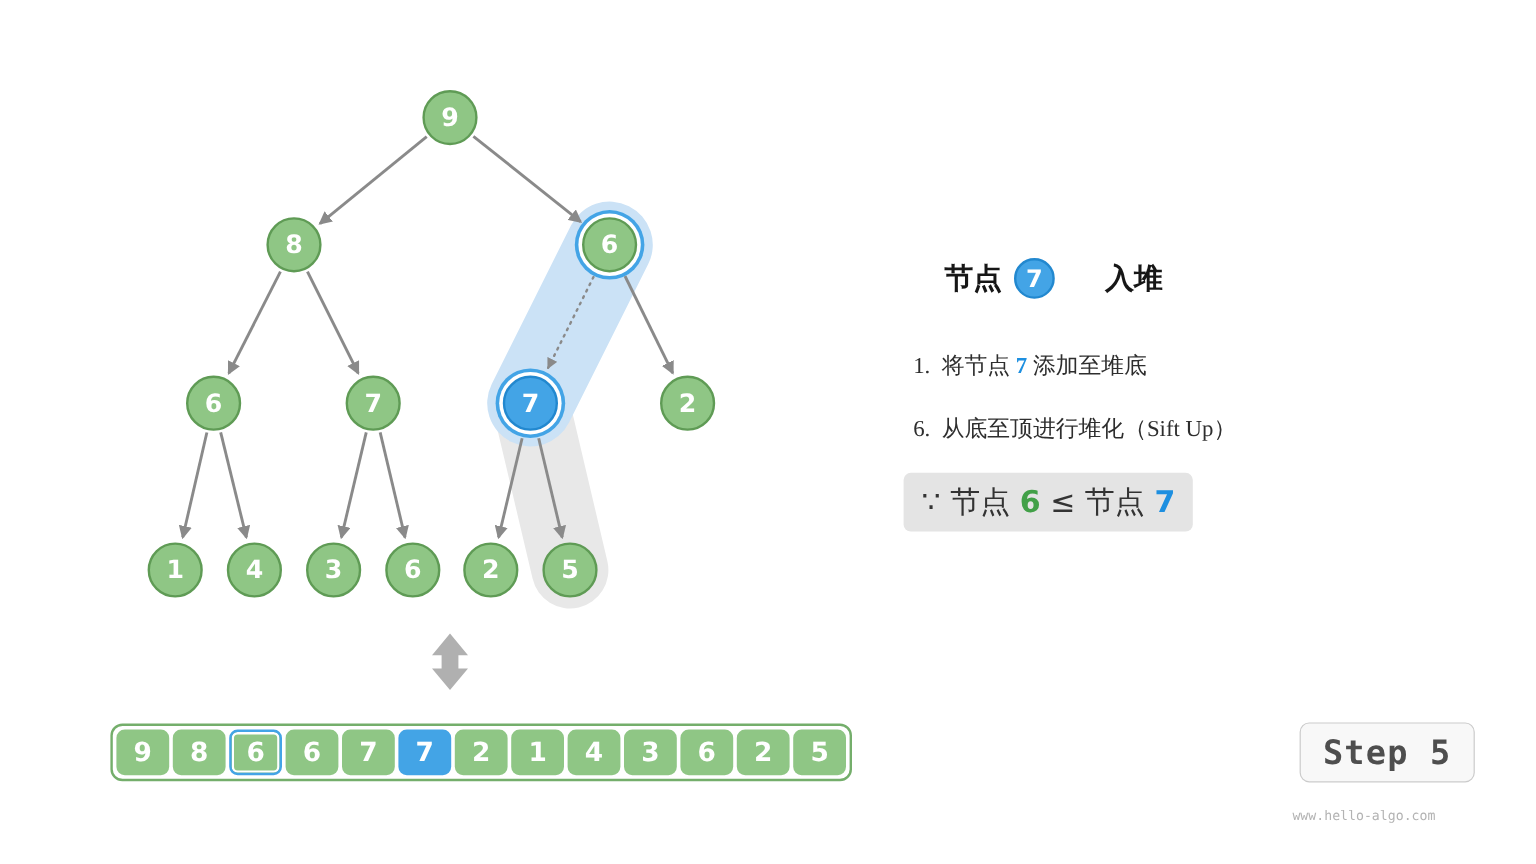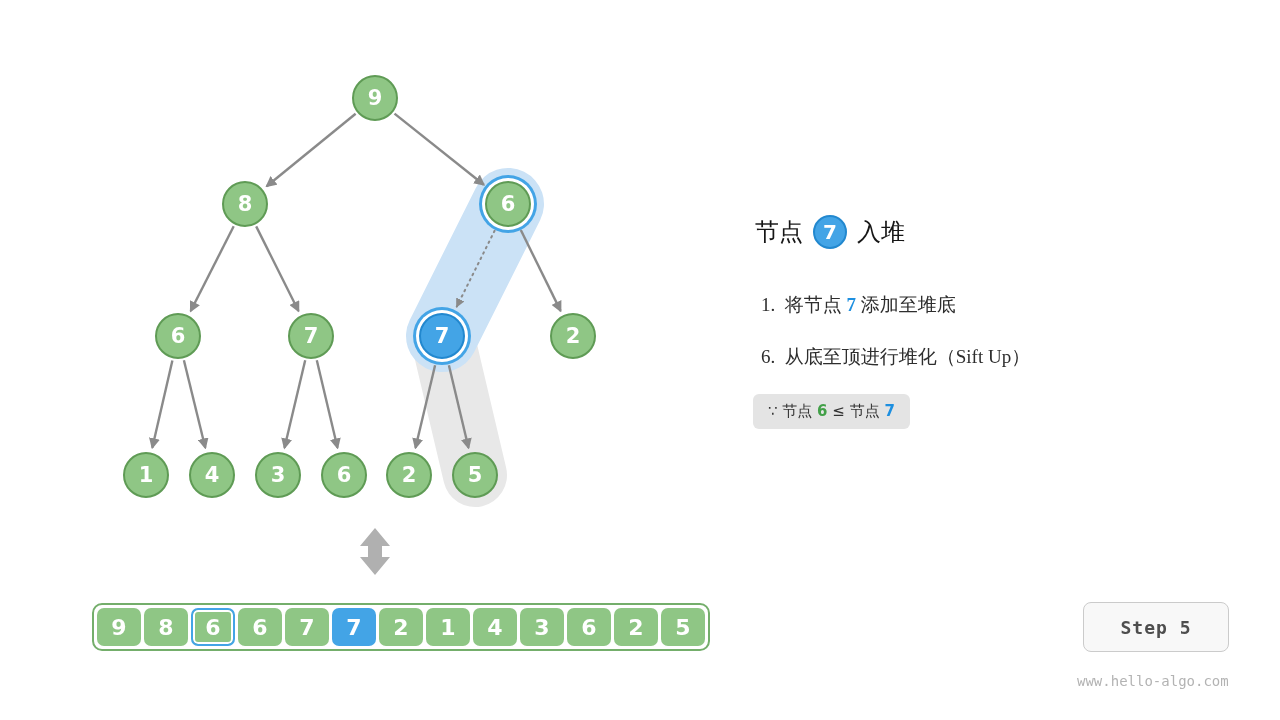--- a/index.html
+++ b/index.html
@@ -54,52 +54,52 @@
   .cell.state-green-ring {
     background:var(--node-green-fill,#8FC685);
     border:2.5px solid var(--highlight-ring,#43A4E6);
     box-shadow:inset 0 0 0 2px #fff;
   }
   .cell.state-blue { background:var(--node-blue-fill,#43A4E6); }
 
   
   .panel { position:absolute; left:753px; top:212px; width:490px; height:250px; z-index:2; }
   .panel-title { position:absolute; left:2px; top:3px; display:flex; align-items:center; gap:10px; }
-  .title-text { font-size:24px; font-weight:400; color:#161616; }
+  .title-text { font-size:24px; font-weight:700; color:#161616;margin-left:32px; }
   .title-node {
     width:34px; height:34px; box-sizing:border-box; border-radius:50%;
     background:var(--node-blue-fill,#43A4E6); border:2px solid var(--node-blue-border,#2288CF);
     color:#fff; font-weight:700; font-size:20px;
     display:flex; align-items:center; justify-content:center;
   }
   .step-line { position:absolute; left:8px; font-size:19px; color:#2e2e2e; white-space:pre;font-family:Liberation Serif, serif; }
   .step-line-1 { top:80px; }
   .step-line-2 { top:132px; }
   .note-box {
     position:absolute; left:0; top:182px;
     background:var(--note-bg,#E4E4E4); border-radius:6px; padding:8px 15px;
-    font-size:15px; color:#333; white-space:pre;
+    font-size:25px; color:#333; white-space:pre;
   }
   .accent { font-weight:700; }
   .accent-blue { color:var(--text-blue,#1D8FE0); }
   .accent-green { color:var(--text-green,#42A048); }
 
   
   .step-badge {
     position:absolute; left:1083px; top:602px; width:146px; height:50px; z-index:2;
     box-sizing:border-box; background:var(--badge-bg,#F8F8F8);
     border:1.5px solid var(--badge-border,#CBCBCB); border-radius:8px;
     display:flex; align-items:center; justify-content:center;
     font-family:"DejaVu Sans Mono","Liberation Mono",monospace;
-    font-weight:700; font-size:18px; letter-spacing:1px; color:var(--badge-text,#4E4E4E);
+    font-weight:700; font-size:28px; letter-spacing:1px; color:var(--badge-text,#4E4E4E);
   }
   .watermark {
     position:absolute; left:1077px; top:673px; z-index:2;
     font-family:"DejaVu Sans Mono","Liberation Mono",monospace;
-    font-size:14px; color:var(--watermark-gray,#B3B3B3);
+    font-size:11px; color:var(--watermark-gray,#B3B3B3);
   }
 </style>
 </head>
 <body>
 
 <div class="stage">
 
   <svg class="edges" width="1280" height="720" viewBox="0 0 1280 720">
     <defs>
       <marker id="arrowhead" viewBox="0 0 10 10" refX="8.5" refY="5" markerWidth="4.6" markerHeight="4.6" orient="auto">

